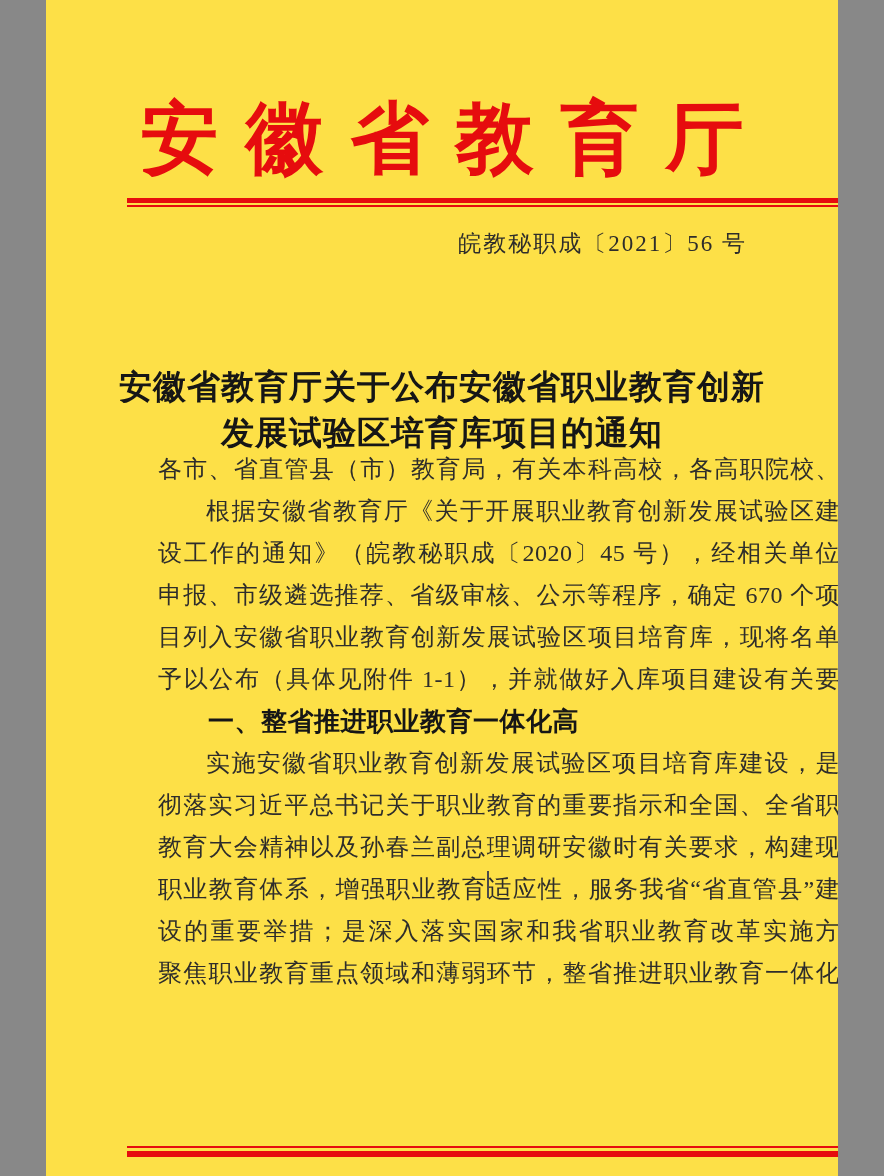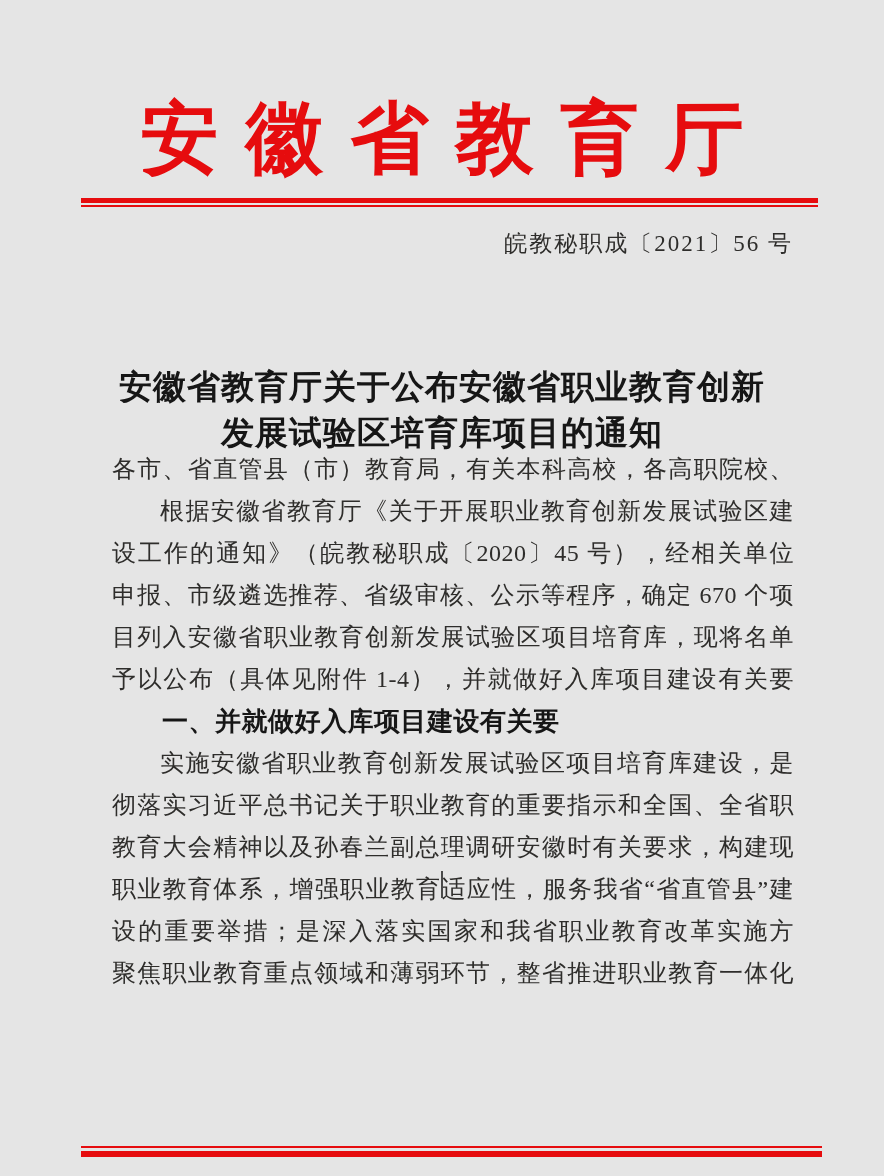--- a/index.html
+++ b/index.html
@@ -1,20 +1,20 @@
 <!DOCTYPE html>
 <html style="--red: #e60c0e; --ink: #2e2d2b; --title-ink: #161616;"><head>
 <meta charset="utf-8">
 <style>
   html,body{margin:0;padding:0;background:#888;}
   .page{
     position:relative;
-    width:884px;height:1176px;
+    width:792px;height:1176px;
     margin:0 auto;
-    background:#e5e5e5;
+    background:#fde047;
     overflow:hidden;
     font-family:"Liberation Serif","DejaVu Serif",serif;
   }
   .org-title{
     position:absolute;top:92px;left:0;right:0;
     text-align:center;
     font-size:78px;line-height:1.2;
     font-weight:700;
     color:var(--red);
     letter-spacing:27px;
@@ -91,22 +91,22 @@
   <div class="doc-number">皖教秘职成〔2021〕56 号</div>
 
   <h1 class="doc-title"><span>安徽省教育厅关于公布安徽省职业教育创新</span><br><span>发展试验区培育库项目的通知</span></h1>
 
   <div class="body-text">
     <div class="bl">各市、省直管县（市）教育局，有关本科高校，各高职院校、</div>
     <div class="bl in">根据安徽省教育厅《关于开展职业教育创新发展试验区建</div>
     <div class="bl">设工作的通知》（皖教秘职成〔2020〕45 号），经相关单位</div>
     <div class="bl">申报、市级遴选推荐、省级审核、公示等程序，确定 670 个项</div>
     <div class="bl">目列入安徽省职业教育创新发展试验区项目培育库，现将名单</div>
-    <div class="bl">予以公布（具体见附件 1-4），并就做好入库项目建设有关要</div>
-    <div class="bl hd">一、并就做好入库项目建设有关要</div>
+    <div class="bl">予以公布（具体见附件 1-1），并就做好入库项目建设有关要</div>
+    <div class="bl hd">一、整省推进职业教育一体化高</div>
     <div class="bl in">实施安徽省职业教育创新发展试验区项目培育库建设，是贯</div>
     <div class="bl">彻落实习近平总书记关于职业教育的重要指示和全国、全省职业</div>
     <div class="bl">教育大会精神以及孙春兰副总理调研安徽时有关要求，构建现代</div>
     <div class="bl">职业教育体系，增强职业教育适应性，服务我省“省直管县”建</div>
     <div class="bl">设的重要举措；是深入落实国家和我省职业教育改革实施方案，</div>
     <div class="bl">聚焦职业教育重点领域和薄弱环节，整省推进职业教育一体化高</div>
   </div>
 
   <div class="text-cursor"></div>
 

